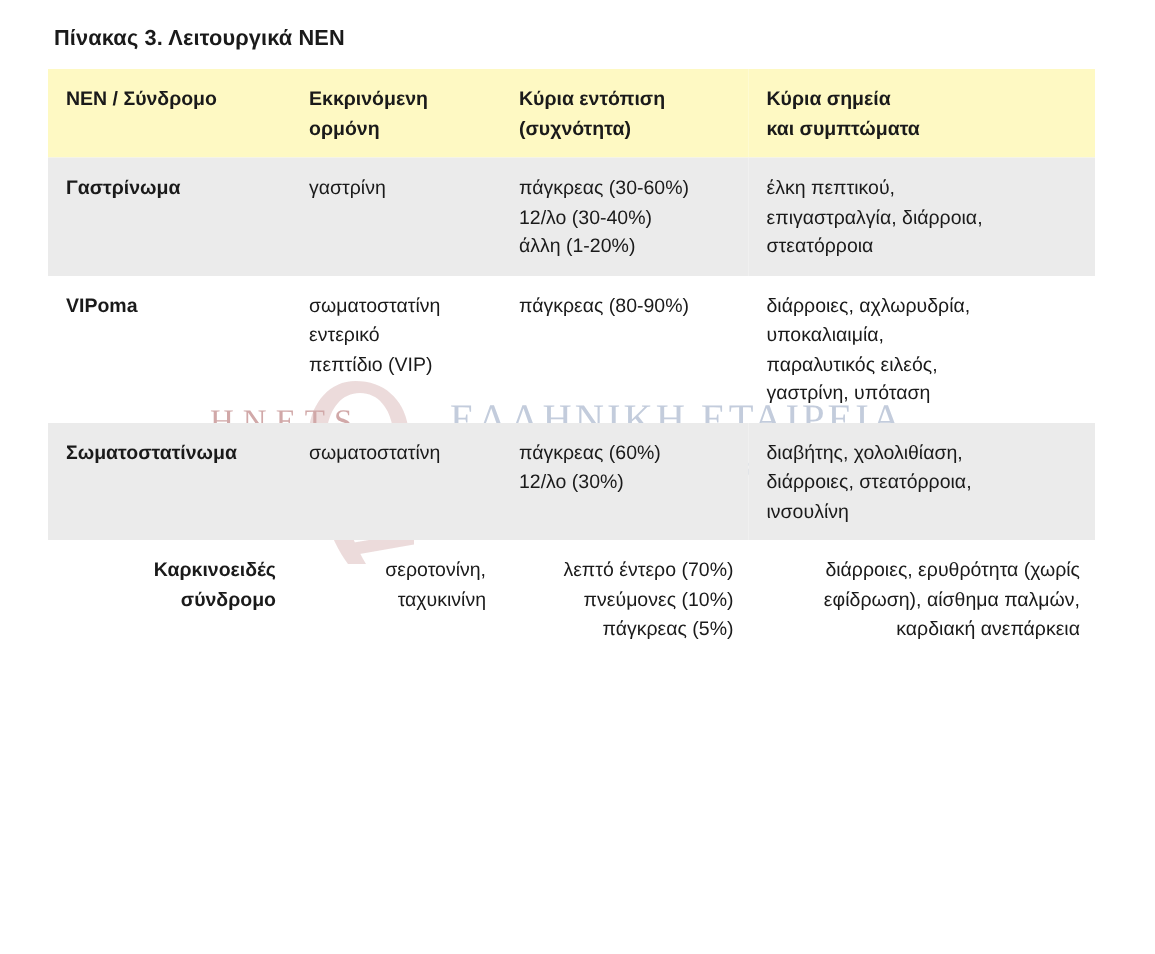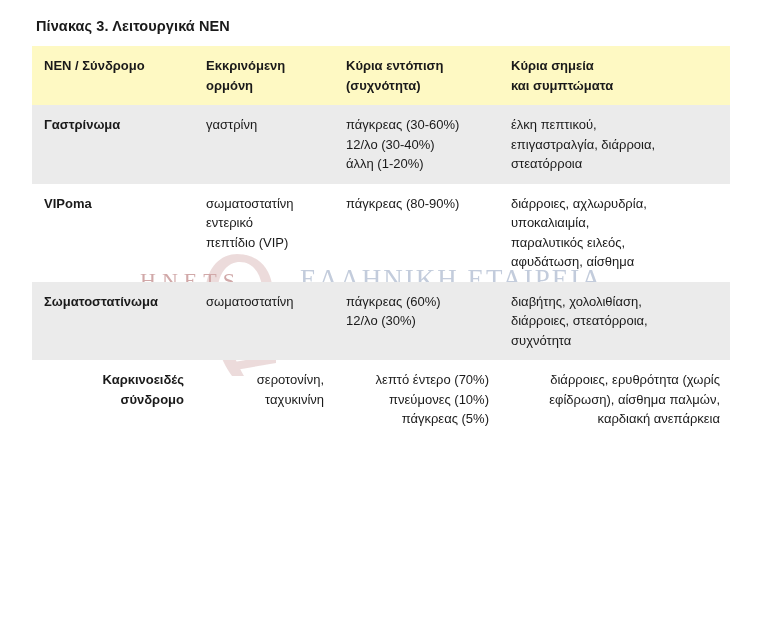--- a/index.html
+++ b/index.html
@@ -209,39 +209,39 @@
           <span class="cellline">εντερικό</span>
           <span class="cellline">πεπτίδιο (VIP)</span>
         </td>
         <td>
           <span class="cellline">πάγκρεας (80-90%)</span>
         </td>
         <td>
           <span class="cellline">διάρροιες, αχλωρυδρία,</span>
           <span class="cellline">υποκαλιαιμία,</span>
           <span class="cellline">παραλυτικός ειλεός,</span>
-          <span class="cellline">αφυδάτωση, αίσθημα</span>
+          <span class="cellline">γαστρίνη, υπόταση</span>
         </td>
       </tr>
 
       <tr class="shaded">
         <td class="syndrome">
           <span class="cellline">Σωματοστατίνωμα</span>
         </td>
         <td>
           <span class="cellline">σωματοστατίνη</span>
         </td>
         <td>
           <span class="cellline">πάγκρεας (60%)</span>
           <span class="cellline">12/λο (30%)</span>
         </td>
         <td>
           <span class="cellline">διαβήτης, χολολιθίαση,</span>
           <span class="cellline">διάρροιες, στεατόρροια,</span>
-          <span class="cellline">συχνότητα</span>
+          <span class="cellline">ινσουλίνη</span>
         </td>
       </tr>
 
       <tr class="plain">
         <td class="syndrome">
           <span class="cellline">Καρκινοειδές</span>
           <span class="cellline">σύνδρομο</span>
         </td>
         <td>
           <span class="cellline">σεροτονίνη,</span>

